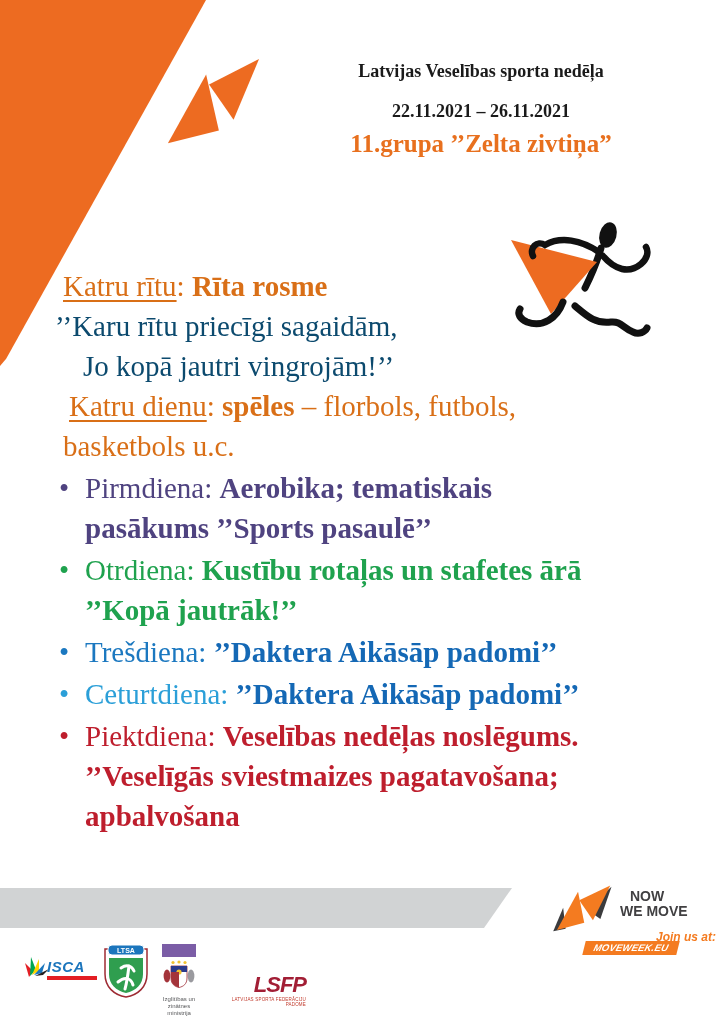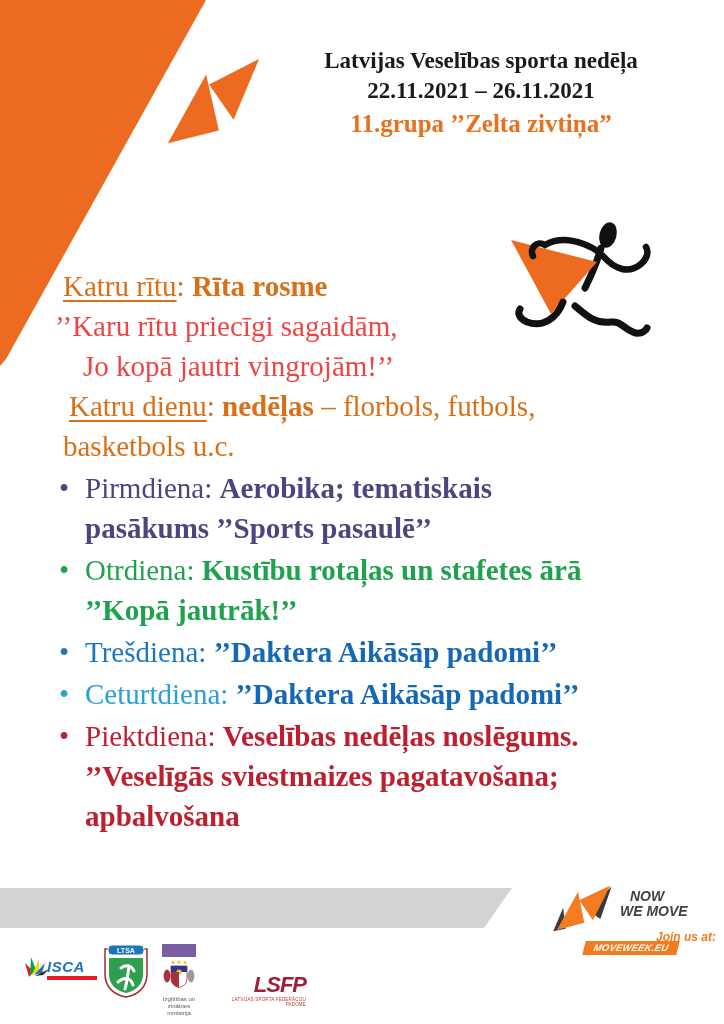--- a/index.html
+++ b/index.html
@@ -14,44 +14,44 @@
   }
   .top-logo{position:absolute;left:163px;top:55px;width:98px;height:98px;}
   .runner{position:absolute;left:505px;top:218px;width:160px;height:128px;}
   .gray-band{
     position:absolute;left:0;top:888px;width:512px;height:40px;background:#D1D3D4;
     clip-path:polygon(0 0,100% 0,calc(100% - 28px) 100%,0 100%);
   }
   
   .header-block{position:absolute;left:266px;top:46px;width:430px;text-align:center;
     font-weight:bold;color:#1a1a1a;}
-  .h-line{font-size:23px;line-height:30px;}
+  .h-line{font-size:18px;line-height:30px;margin-top:10px;}
   .h-group{font-size:25px;line-height:32px;color:#E8701E;margin-top:2px;}
   
   .content{position:absolute;left:55px;top:266px;width:648px;font-size:29px;line-height:40px;}
   .orange{color:#D96F17;margin-left:8px;}
   .u-label{text-decoration:underline;text-decoration-thickness:2px;text-underline-offset:4px;}
-  .quote{color:#ef4444;}
+  .quote{color:#0c4a6e;}
   .indent{padding-left:28px;}
   .pad6{padding-left:6px;}
   ul.schedule{list-style:none;margin:0;padding:0;}
   ul.schedule li{position:relative;padding-left:30px;margin-top:2px;}
   ul.schedule .bullet{position:absolute;left:4px;top:0;}
   ul.schedule .act{font-weight:bold;}
   .block{display:block;}
   .it-pirmdiena{color:#4F4380;}
   .it-otrdiena{color:#1FA24E;}
   .it-tresdiena{color:#1B78C0;} .it-tresdiena .act{color:#1468B5;}
   .it-ceturtdiena{color:#2B9FD8;} .it-ceturtdiena .act{color:#1468B5;}
   .it-piektdiena{color:#BE1E2D;}
   
   .nwm{position:absolute;left:550px;top:882px;width:174px;height:80px;
     font-family:"Liberation Sans",sans-serif;}
   .nwm-arrow{position:absolute;left:2px;top:2px;width:62px;height:50px;}
-  .nwm-text{position:absolute;left:70px;top:7px;font-style:italic;font-weight:bold;
+  .nwm-text{position:absolute;left:70px;top:7px;font-weight:bold;
     color:#414042;font-size:14px;line-height:15px;}
   .nwm-text .l1{padding-left:10px;}
   .nwm-join{position:absolute;left:56px;top:48px;width:110px;text-align:right;
     font-style:italic;font-weight:bold;font-size:12px;color:#F47B20;}
   .nwm-banner{position:absolute;left:34px;top:59px;width:94px;height:14px;background:#F47B20;
     transform:skewX(-14deg);text-align:center;}
   .nwm-banner span{display:block;font-style:italic;font-weight:bold;font-size:9.5px;
     line-height:14px;color:#fff;letter-spacing:.2px;}
   
   .partners{position:absolute;left:0;top:938px;width:330px;height:80px;
@@ -98,21 +98,21 @@
     <path d="M70,88 C82,98 90,106 106,104 C116,103 118,110 128,114 C134,117 140,114 142,110" stroke="#111" stroke-width="7" fill="none" stroke-linecap="round"></path>
   </svg>
 
   <div class="content">
     <div class="orange">
       <span class="u-label">Katru rītu</span><span>: </span><b>Rīta rosme</b>
     </div>
     <div class="quote">’’Karu rītu priecīgi sagaidām,</div>
     <div class="quote indent">Jo kopā jautri vingrojām!’’</div>
     <div class="orange pad6">
-      <span class="u-label">Katru dienu</span><span>: </span><b>nedēļas</b><span> – florbols, futbols,</span>
+      <span class="u-label">Katru dienu</span><span>: </span><b>spēles</b><span> – florbols, futbols,</span>
     </div>
     <div class="orange">basketbols u.c.</div>
 
     <ul class="schedule">
       <li class="it-pirmdiena">
         <span class="bullet">•</span>
         <span class="day">Pirmdiena</span><span>: </span><b class="act">Aerobika; tematiskais</b>
         <b class="act block">pasākums ’’Sports pasaulē’’</b>
       </li>
       <li class="it-otrdiena">

